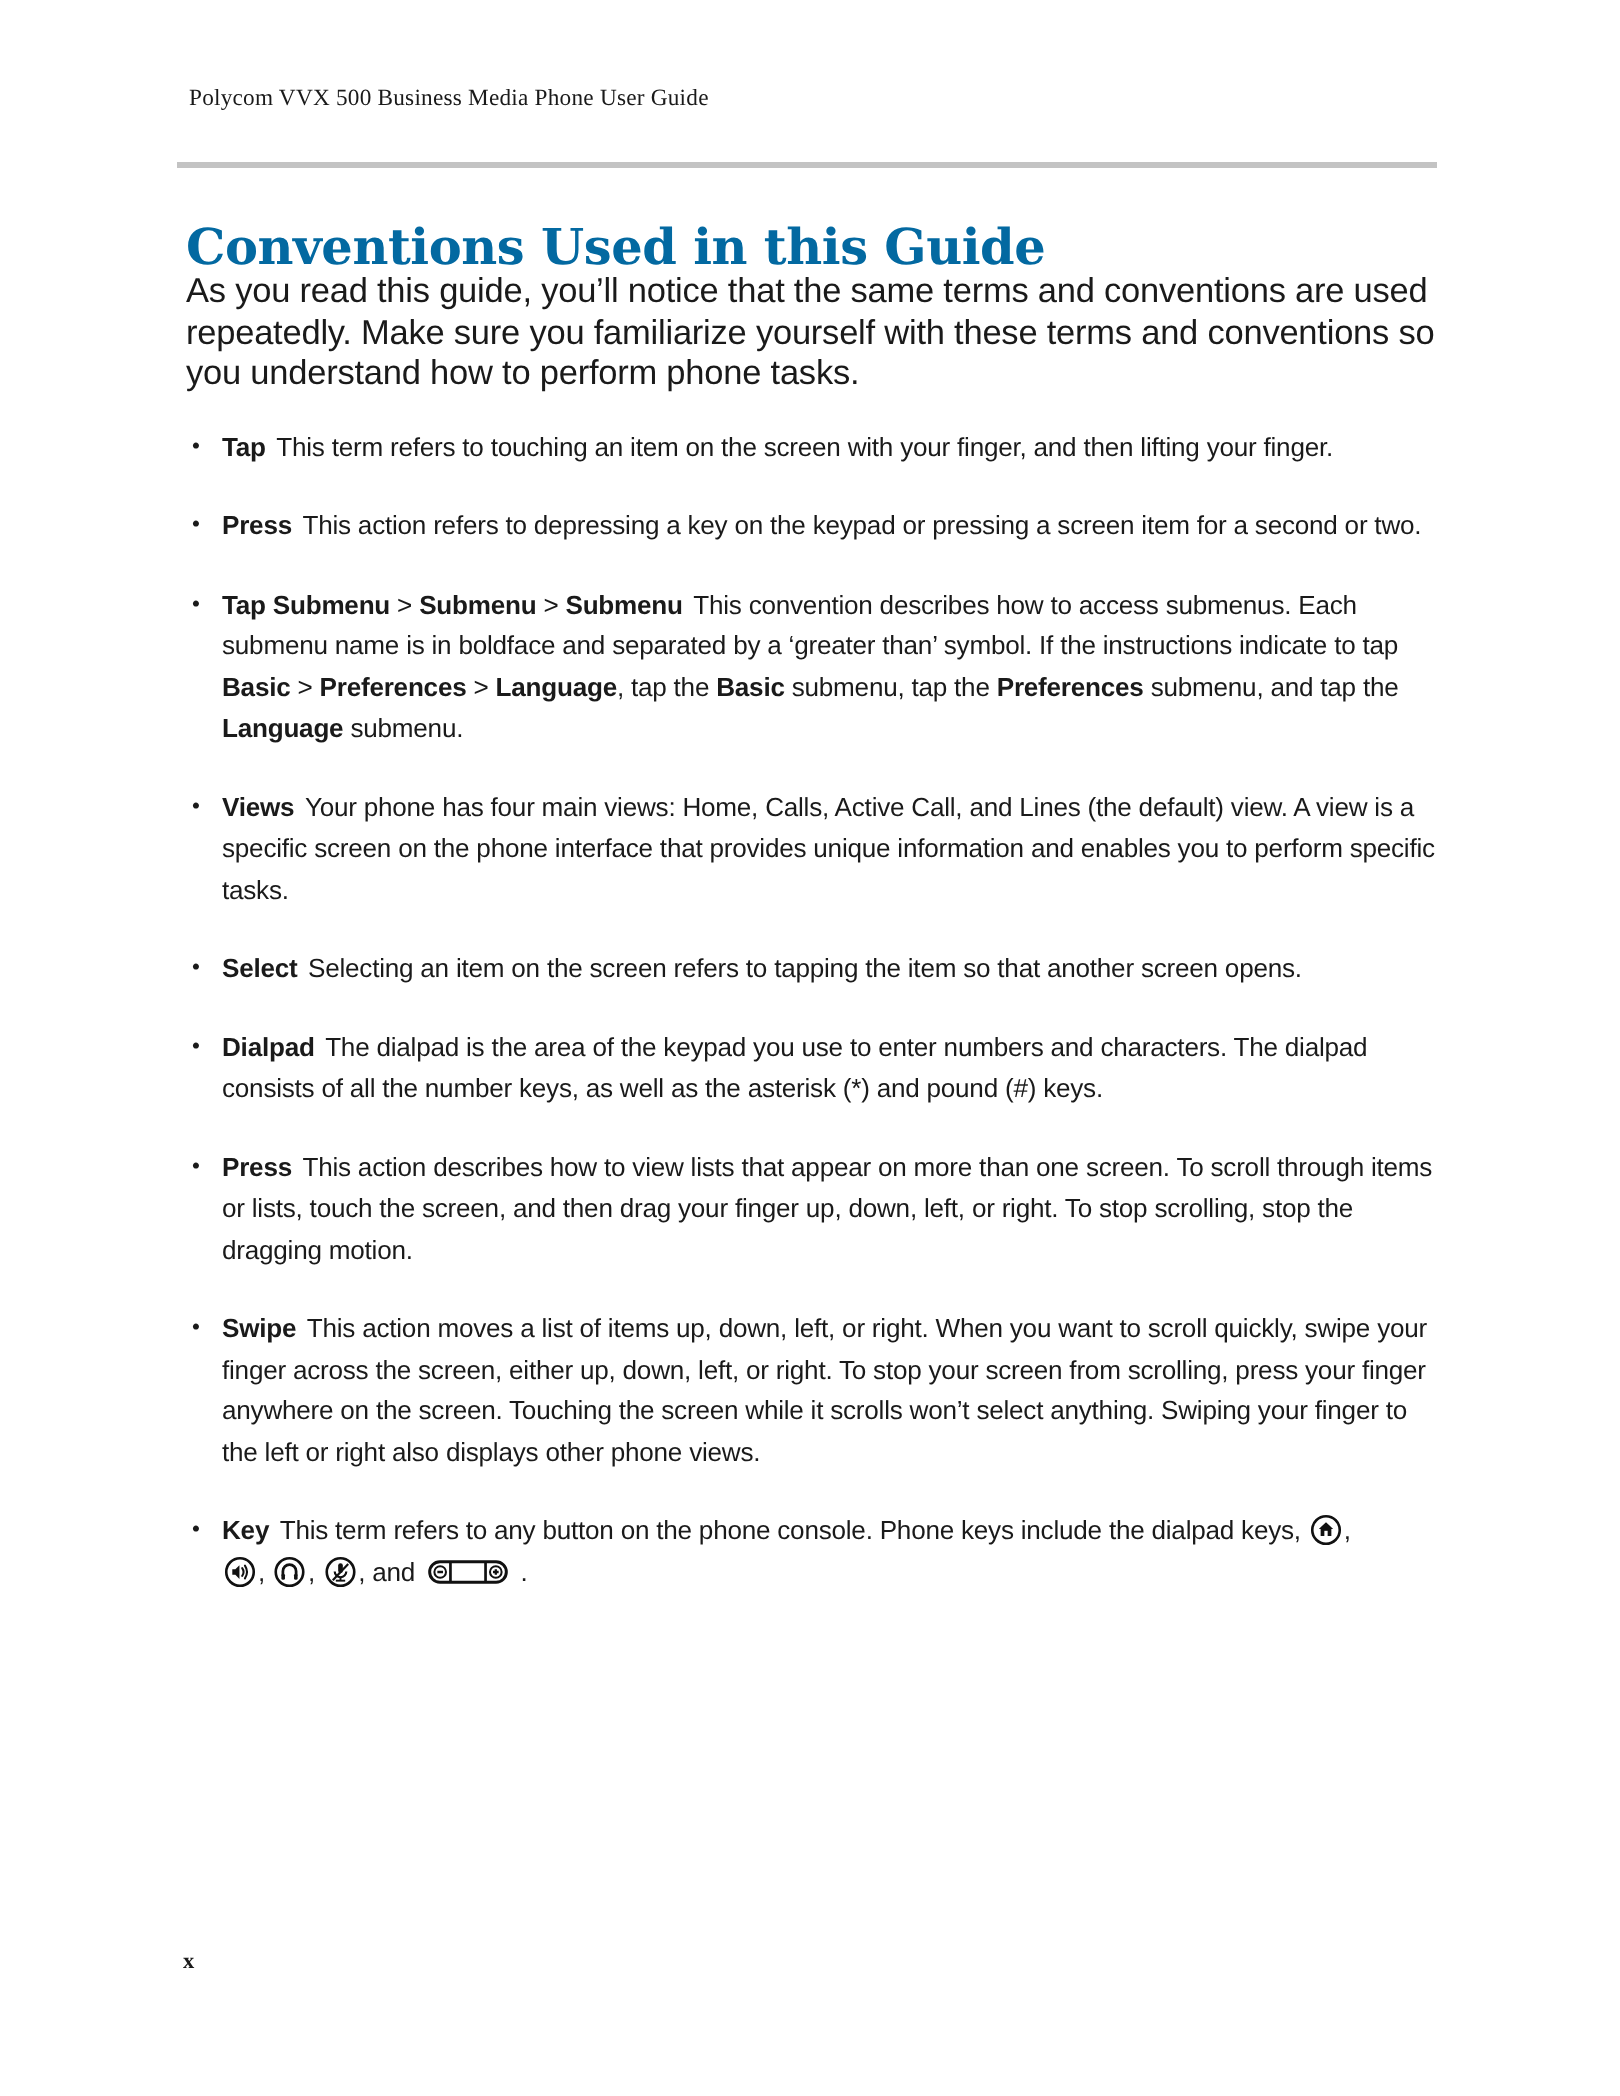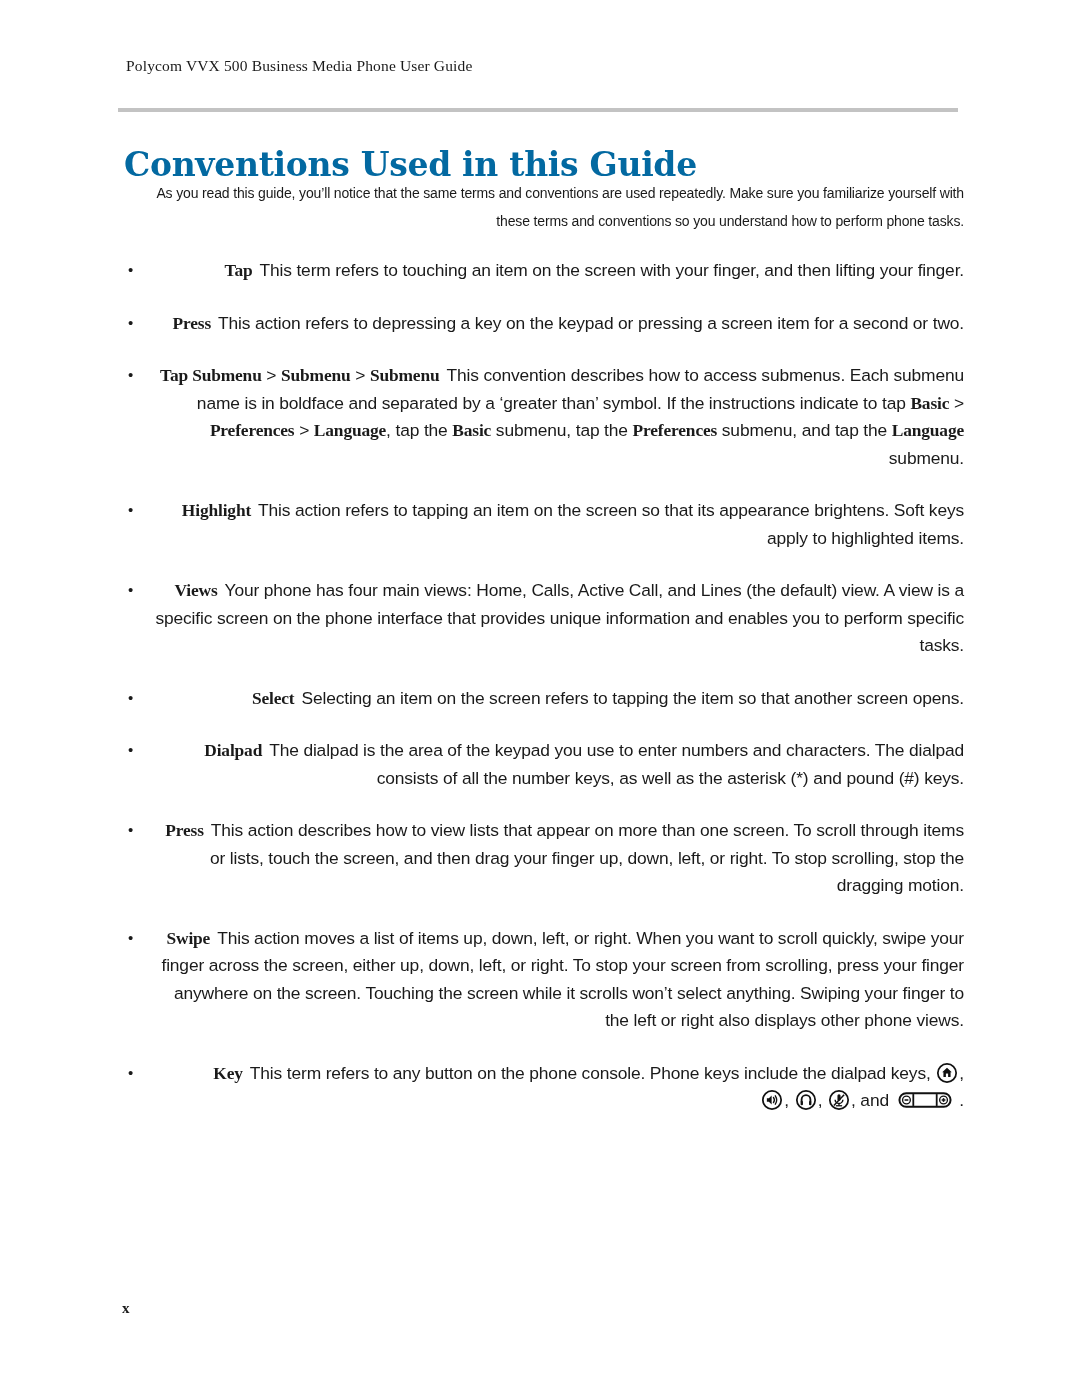--- a/index.html
+++ b/index.html
@@ -13,21 +13,20 @@
     font-family: "Liberation Sans", sans-serif;
     color: #000000;
     position: relative;
     overflow: hidden;
   }
   .page {
     position: relative;
     width: 1080px;
     height: 1397px;
     box-sizing: border-box;
-    text-align: right;
   }
 
   
   .running-header {
     position: absolute;
     left: 126px;
     top: 57px;
     font-family: "Liberation Serif", serif;
     font-size: 15.5px;
     letter-spacing: 0.15px;
@@ -59,21 +58,21 @@
 
   
   .content {
     position: absolute;
     left: 124px;
     top: 180px;
     width: 840px;
   }
   .intro p {
     margin: 0;
-    font-size: 14px;
+    font-size: 23px;
     line-height: 27.5px;
     color: #1a1a1a;
     letter-spacing: -0.15px;
   }
 
   ul.conventions {
     list-style: none;
     margin: 22px 0 0 0;
     padding: 0;
   }
@@ -89,21 +88,20 @@
   ul.conventions > li::before {
     content: "\2022";
     position: absolute;
     left: 4px;
     top: -1px;
     font-size: 15px;
     color: #1a1a1a;
   }
   .term {
     font-weight: bold;
-    font-family: Liberation Serif, serif;
   }
   .gap {
     display: inline-block;
     width: 7px;
   }
   .sep {
     font-weight: normal;
   }
 
   
@@ -160,23 +158,20 @@
 
       <li>
         <span class="term">Press</span><span class="gap"></span><span>This action refers to depressing a key on the keypad or pressing a screen item for a second or two.</span>
       </li>
 
 
       <li>
         <span class="term">Tap Submenu</span><span class="sep"> &gt; </span><span class="term">Submenu</span><span class="sep"> &gt; </span><span class="term">Submenu</span><span class="gap"></span><span>This convention describes how to access submenus. Each submenu name is in boldface and separated by a ‘greater than’ symbol. If the instructions indicate to tap </span><span class="term">Basic</span><span class="sep"> &gt; </span><span class="term">Preferences</span><span class="sep"> &gt; </span><span class="term">Language</span><span>, tap the </span><span class="term">Basic</span><span> submenu, tap the </span><span class="term">Preferences</span><span> submenu, and tap the </span><span class="term">Language</span><span> submenu.</span>
       </li>
 
-      <li>
-        <span class="term">Highlight</span><span class="gap"></span><span>This action refers to tapping an item on the screen so that its appearance brightens. Soft keys apply to highlighted items.</span>
-      </li>
 
       <li>
         <span class="term">Views</span><span class="gap"></span><span>Your phone has four main views: Home, Calls, Active Call, and Lines (the default) view. A view is a specific screen on the phone interface that provides unique information and enables you to perform specific tasks.</span>
       </li>
 
       <li>
         <span class="term">Select</span><span class="gap"></span><span>Selecting an item on the screen refers to tapping the item so that another screen opens.</span>
       </li>
 
       <li>

